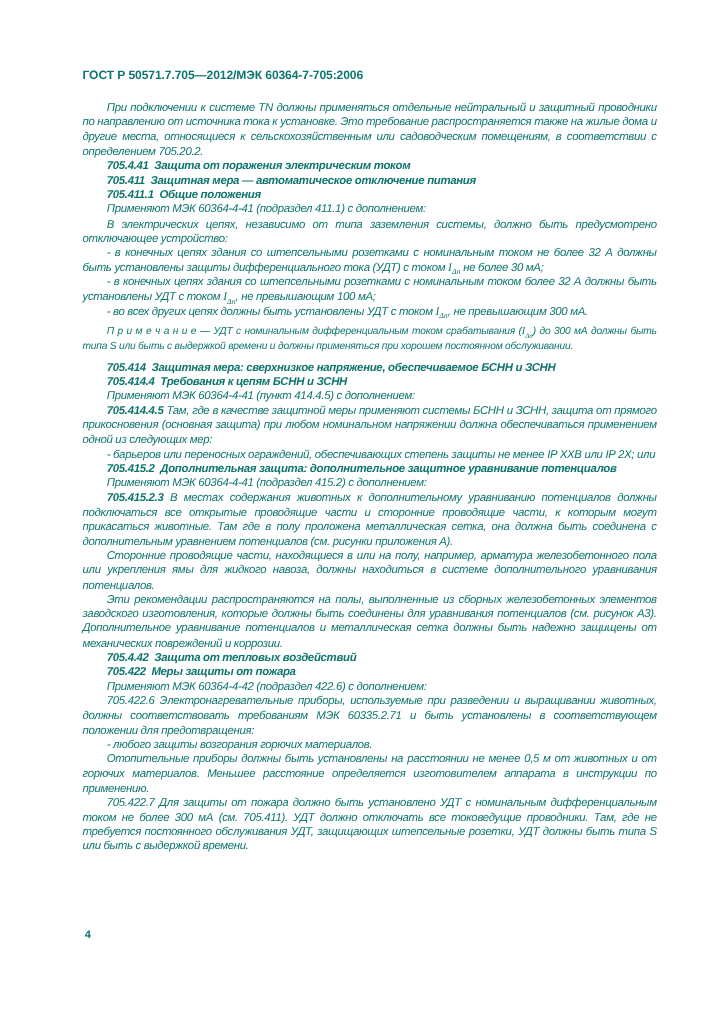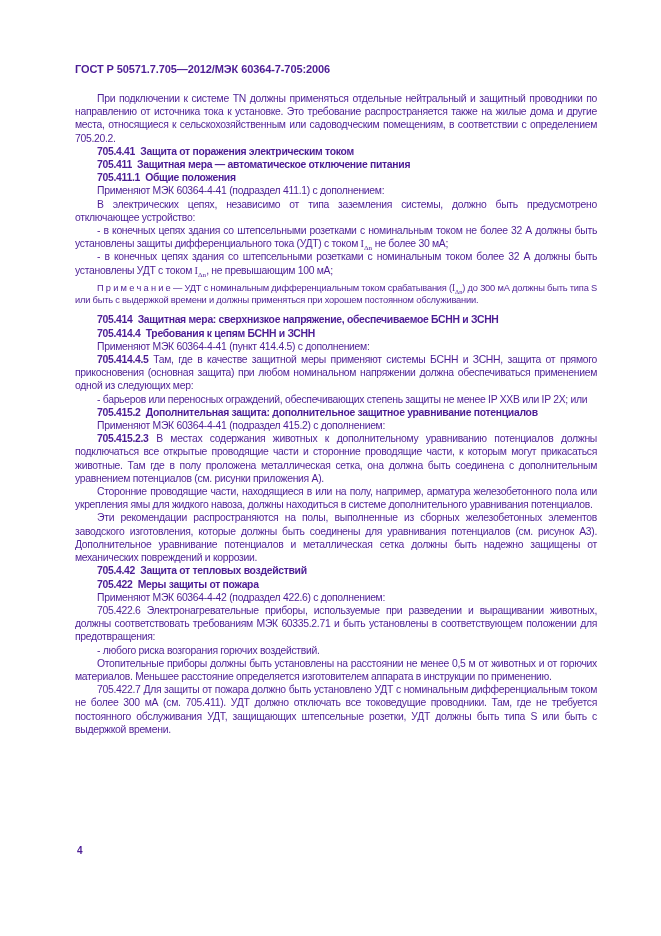--- a/index.html
+++ b/index.html
@@ -7,39 +7,40 @@
     padding: 0;
     background: #ffffff;
   }
   .page {
     position: relative;
     width: 624px;
     height: 936px;
     background: #ffffff;
     overflow: hidden;
     font-family: "Liberation Sans", "DejaVu Sans", sans-serif;
-    color: #4c1d95;
+    color: #0f766e;
   }
   .doc {
     position: absolute;
     left: 75px;
     top: 63px;
     width: 522px;
   }
   .doc-header {
     font-size: 11px;
     font-weight: 700;
     letter-spacing: -0.1px;
     margin-bottom: 17px;
     white-space: nowrap;
   }
   .blocks {
     font-size: 10.4px;
     line-height: 13.2px;
     letter-spacing: -0.3px;
+    font-style: italic;
   }
   .blk {
     text-indent: 22px;
     text-align: justify;
   }
   .blk.h {
     font-weight: 700;
     text-align: left;
   }
   .blk.note {
@@ -74,34 +75,35 @@
     <div class="doc-header">ГОСТ Р 50571.7.705—2012/МЭК 60364-7-705:2006</div>
     <div class="blocks">
         <div class="blk p"><span>При подключении к системе TN должны применяться отдельные нейтральный и защитный проводники по направлению от источника тока к установке. Это требование распространяется также на жилые дома и другие места, относящиеся к сельскохозяйственным или садоводческим помещениям, в соответствии с определением 705.20.2.</span></div>
         <div class="blk h"><span>705.4.41&nbsp; Защита от поражения электрическим током</span></div>
         <div class="blk h"><span>705.411&nbsp; Защитная мера — автоматическое отключение питания</span></div>
         <div class="blk h"><span>705.411.1&nbsp; Общие положения</span></div>
         <div class="blk p"><span>Применяют МЭК 60364-4-41 (подраздел 411.1) с дополнением:</span></div>
         <div class="blk p"><span>В электрических цепях, независимо от типа заземления системы, должно быть предусмотрено отключающее устройство:</span></div>
         <div class="blk li"><span>- в конечных цепях здания со штепсельными розетками с номинальным током не более 32 А должны быть установлены защиты дифференциального тока (УДТ) с током </span><span class="sym">I<sub>Δn</sub></span><span> не более 30 мА;</span></div>
         <div class="blk li"><span>- в конечных цепях здания со штепсельными розетками с номинальным током более 32 А должны быть установлены УДТ с током </span><span class="sym">I<sub>Δn</sub></span><span>, не превышающим 100 мА;</span></div>
+        <div class="blk li"><span>- во всех других цепях должны быть установлены УДТ с током </span><span class="sym">I<sub>Δn</sub></span><span>, не превышающим 300 мА.</span></div>
         <div class="blk note"><span>П р и м е ч а н и е — УДТ с номинальным дифференциальным током срабатывания (</span><span class="sym">I<sub>Δn</sub></span><span>) до 300 мА должны быть типа S или быть с выдержкой времени и должны применяться при хорошем постоянном обслуживании.</span></div>
         <div class="blk h"><span>705.414&nbsp; Защитная мера: сверхнизкое напряжение, обеспечиваемое БСНН и ЗСНН</span></div>
         <div class="blk h"><span>705.414.4&nbsp; Требования к цепям БСНН и ЗСНН</span></div>
         <div class="blk p"><span>Применяют МЭК 60364-4-41 (пункт 414.4.5) с дополнением:</span></div>
         <div class="blk p"><span class="b">705.414.4.5</span><span> Там, где в качестве защитной меры применяют системы БСНН и ЗСНН, защита от прямого прикосновения (основная защита) при любом номинальном напряжении должна обеспечиваться применением одной из следующих мер:</span></div>
         <div class="blk li"><span>- барьеров или переносных ограждений, обеспечивающих степень защиты не менее IP XXB или IP 2X; или</span></div>
         <div class="blk h"><span>705.415.2&nbsp; Дополнительная защита: дополнительное защитное уравнивание потенциалов</span></div>
         <div class="blk p"><span>Применяют МЭК 60364-4-41 (подраздел 415.2) с дополнением:</span></div>
         <div class="blk p"><span class="b">705.415.2.3</span><span> В местах содержания животных к дополнительному уравниванию потенциалов должны подключаться все открытые проводящие части и сторонние проводящие части, к которым могут прикасаться животные. Там где в полу проложена металлическая сетка, она должна быть соединена с дополнительным уравнением потенциалов (см. рисунки приложения А).</span></div>
         <div class="blk p"><span>Сторонние проводящие части, находящиеся в или на полу, например, арматура железобетонного пола или укрепления ямы для жидкого навоза, должны находиться в системе дополнительного уравнивания потенциалов.</span></div>
         <div class="blk p"><span>Эти рекомендации распространяются на полы, выполненные из сборных железобетонных элементов заводского изготовления, которые должны быть соединены для уравнивания потенциалов (см. рисунок А3). Дополнительное уравнивание потенциалов и металлическая сетка должны быть надежно защищены от механических повреждений и коррозии.</span></div>
         <div class="blk h"><span>705.4.42&nbsp; Защита от тепловых воздействий</span></div>
         <div class="blk h"><span>705.422&nbsp; Меры защиты от пожара</span></div>
         <div class="blk p"><span>Применяют МЭК 60364-4-42 (подраздел 422.6) с дополнением:</span></div>
         <div class="blk p"><span>705.422.6 Электронагревательные приборы, используемые при разведении и выращивании животных, должны соответствовать требованиям МЭК 60335.2.71 и быть установлены в соответствующем положении для предотвращения:</span></div>
-        <div class="blk li"><span>- любого риска возгорания горючих воздействий.</span></div>
+        <div class="blk li"><span>- любого защиты возгорания горючих материалов.</span></div>
         <div class="blk p"><span>Отопительные приборы должны быть установлены на расстоянии не менее 0,5 м от животных и от горючих материалов. Меньшее расстояние определяется изготовителем аппарата в инструкции по применению.</span></div>
         <div class="blk p"><span>705.422.7 Для защиты от пожара должно быть установлено УДТ с номинальным дифференциальным током не более 300 мА (см. 705.411). УДТ должно отключать все токоведущие проводники. Там, где не требуется постоянного обслуживания УДТ, защищающих штепсельные розетки, УДТ должны быть типа S или быть с выдержкой времени.</span></div>
       </div>
   </div>
   <div class="page-number">4</div>
 </div>
 
 </body></html>

